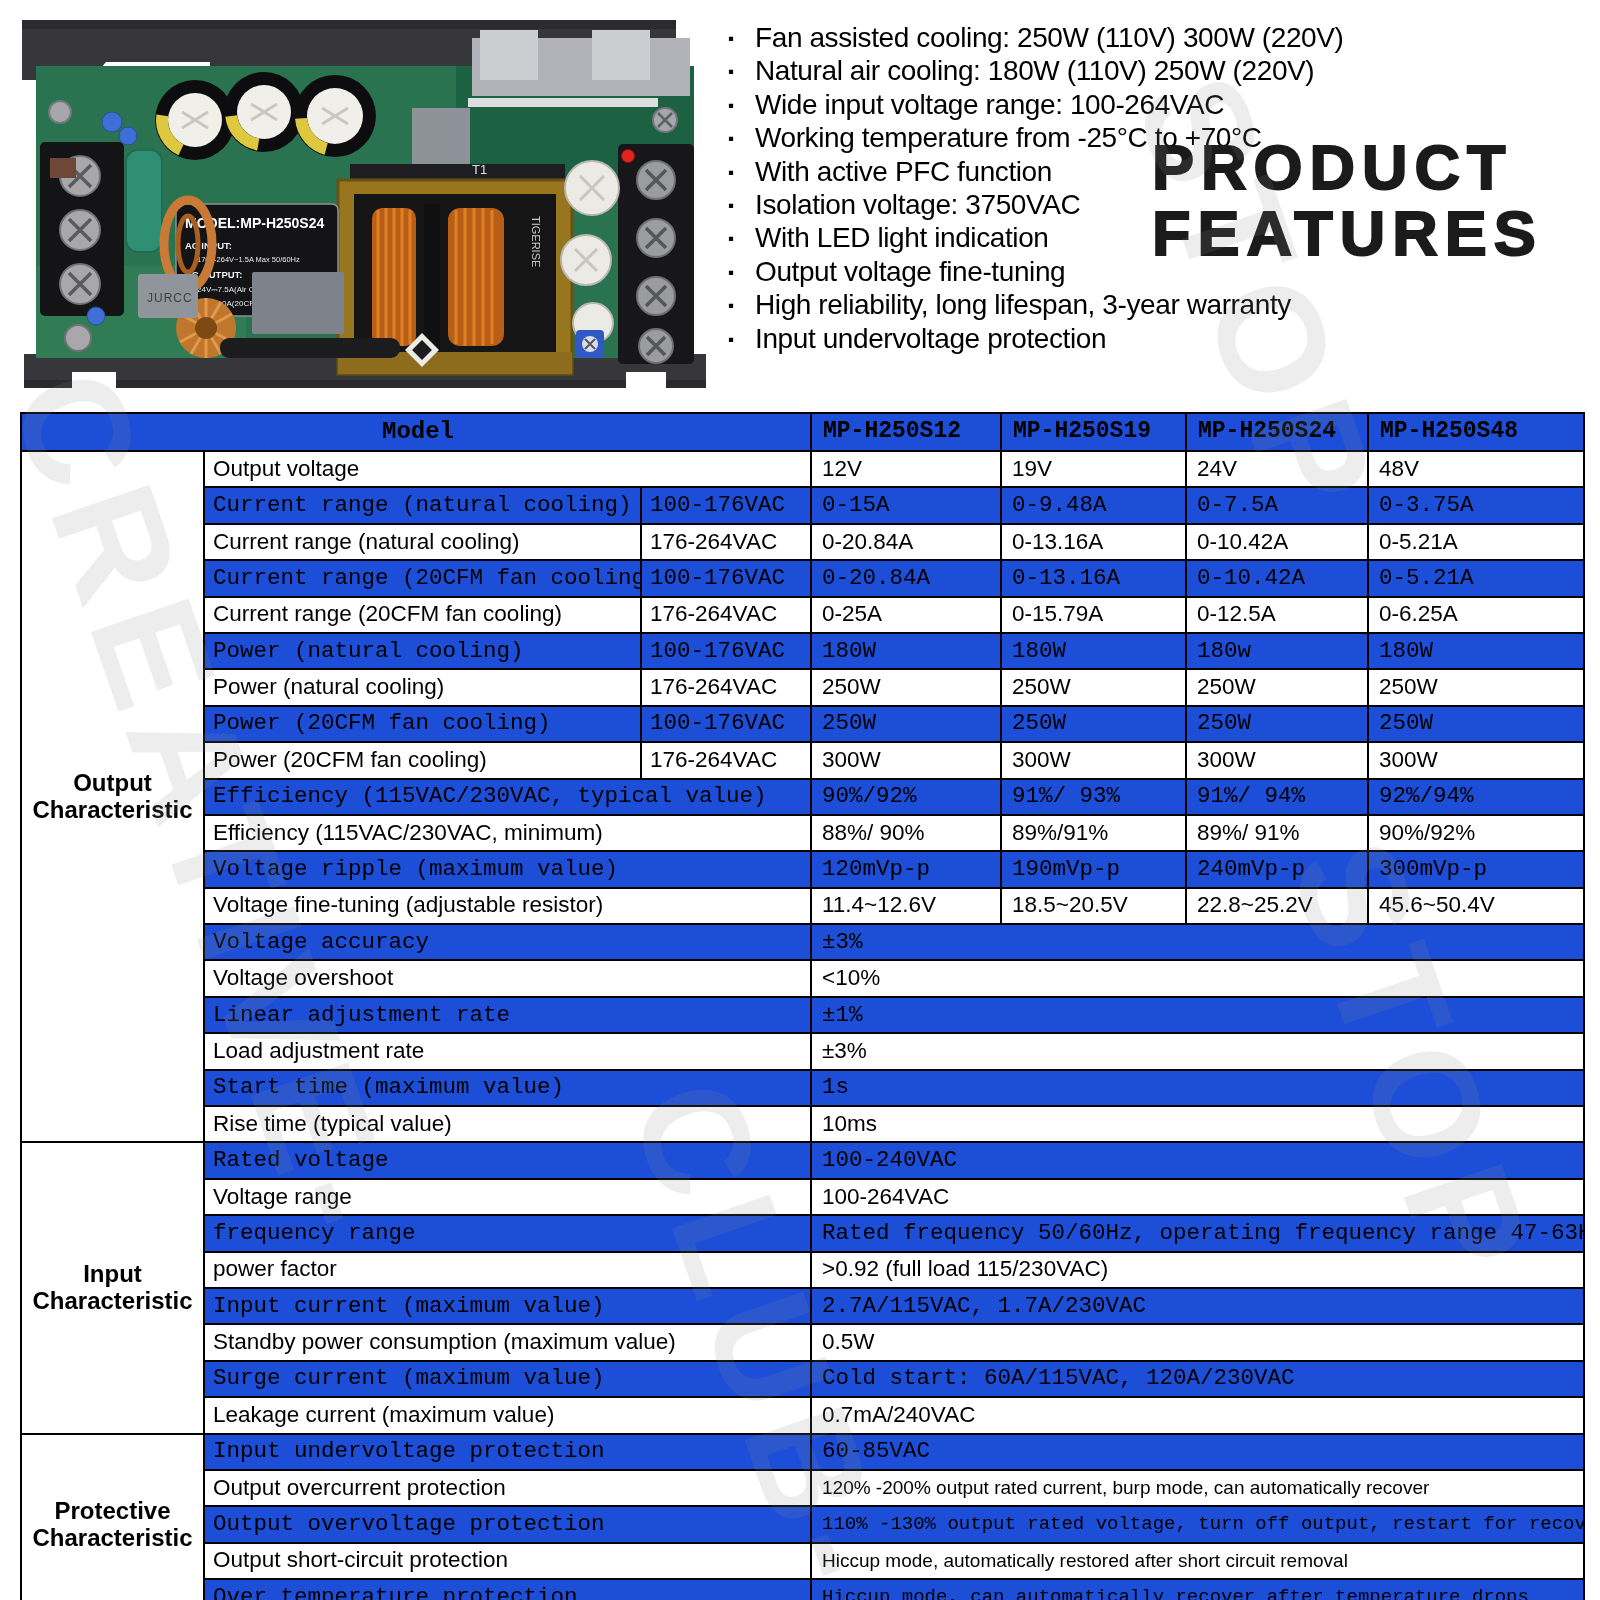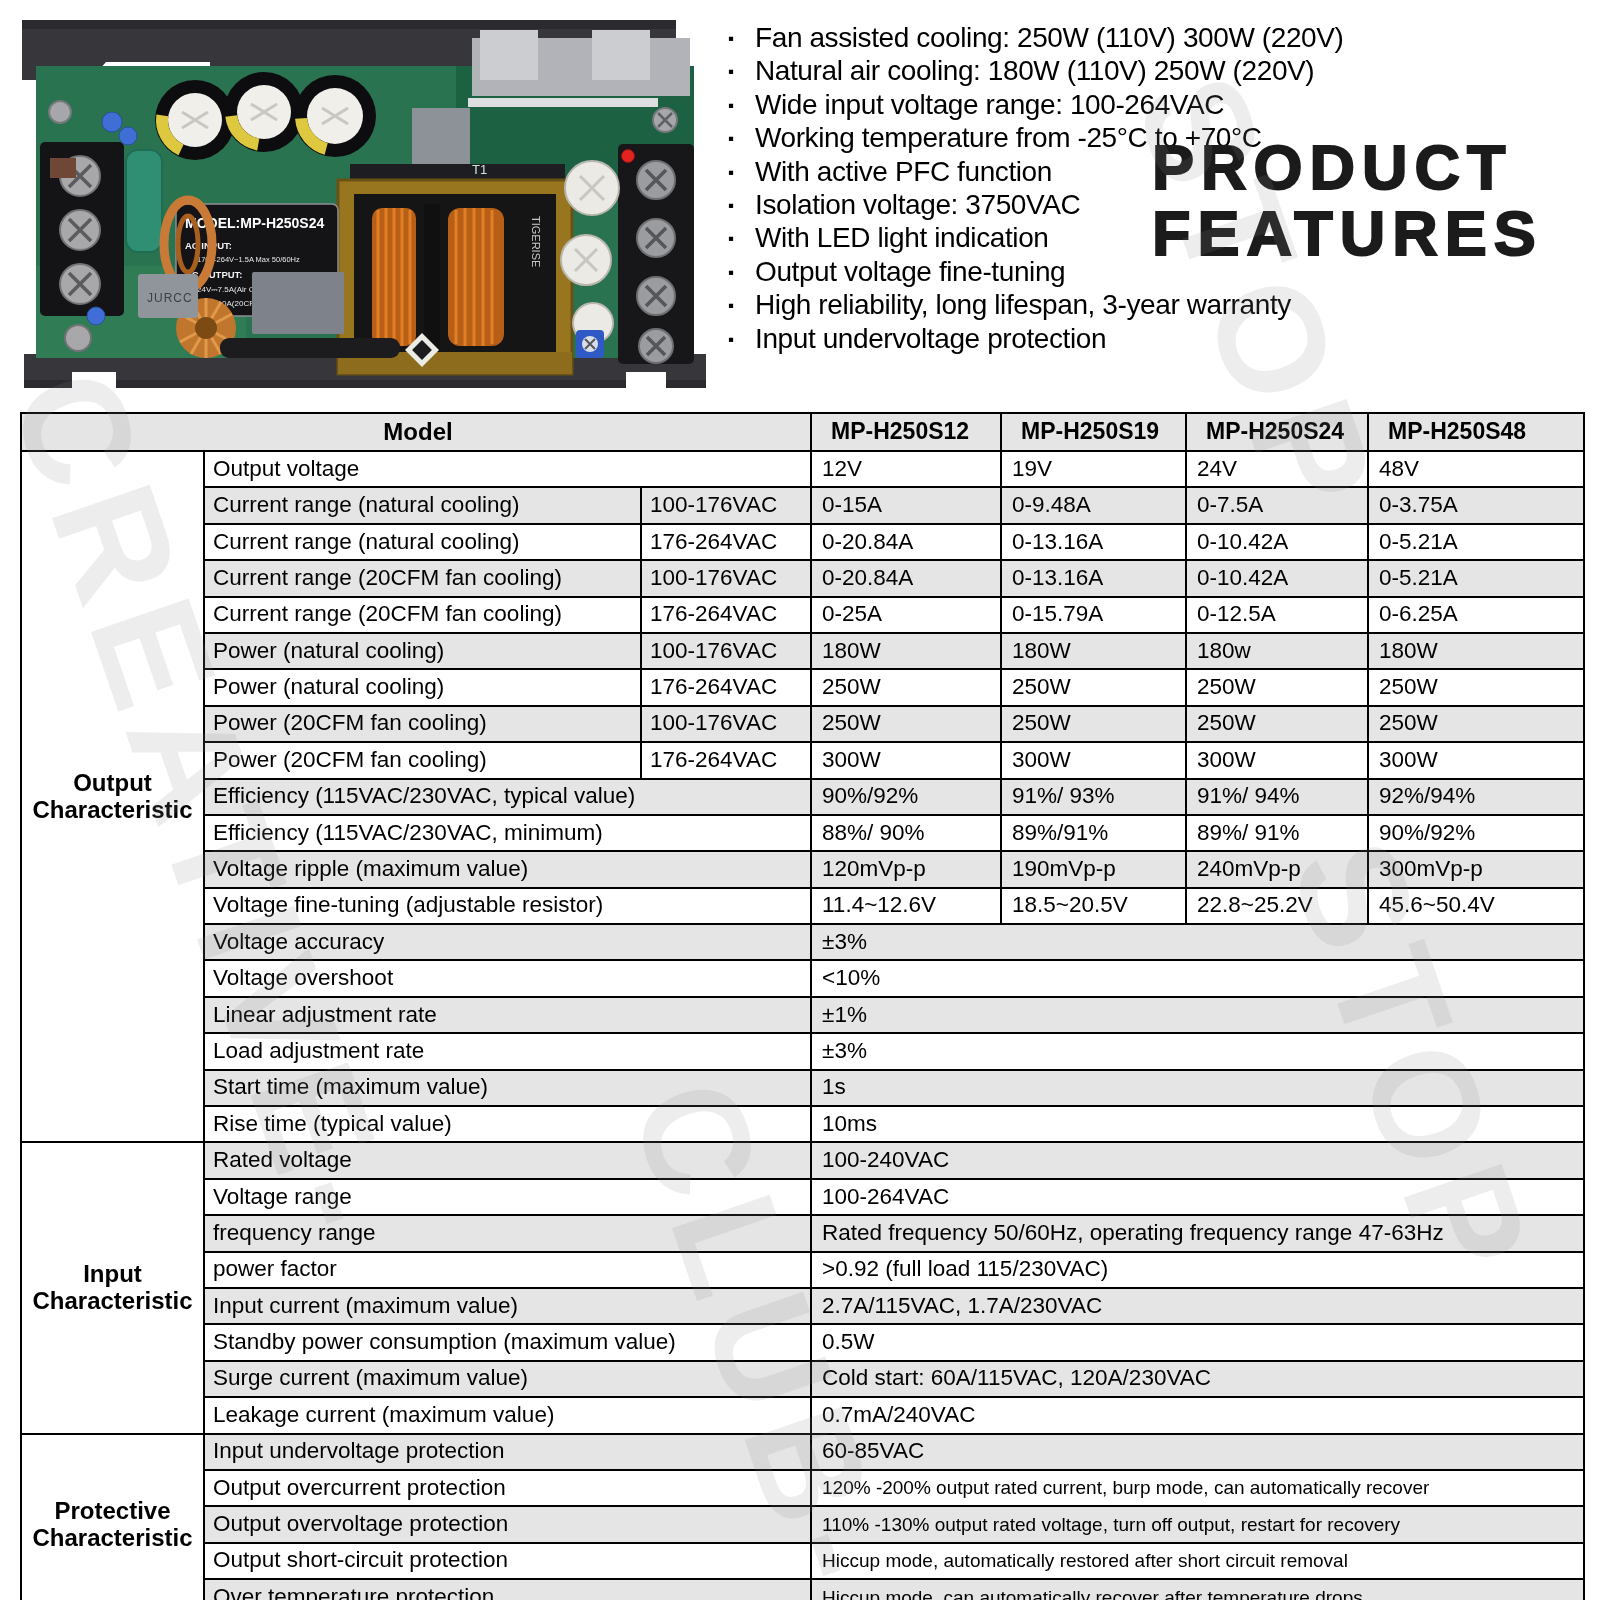--- a/index.html
+++ b/index.html
@@ -27,23 +27,23 @@
     font-size:17px;vertical-align:3px;}
   #title{position:absolute;left:1152px;top:134px;z-index:3;line-height:66px;
     font-size:63px;font-weight:bold;letter-spacing:7px;color:#1b1b1b;
     -webkit-text-stroke:2px #1b1b1b;}
   
   #spec{position:absolute;left:20px;top:412px;z-index:2;}
   table{border-collapse:collapse;table-layout:fixed;width:1563px;border:2px solid #000;background:#fff;}
   td{border:2px solid #000;font-size:22.5px;padding:0 4px 0 8px;height:34.4px;
      line-height:1.02;white-space:nowrap;overflow:hidden;vertical-align:middle;}
   tr.hdr td{height:36px;}
-  td.sh{background:#e5e5e5;}
+  td.sh{background:#1d4ed8;font-family:Liberation Mono, monospace;}
   td.model-h{text-align:center;font-weight:bold;font-size:24px;}
-  td.model-name{font-weight:bold;font-size:23px;padding-left:19px;}
+  td.model-name{font-weight:bold;font-size:23px;padding-left:11px;}
   td.group-cell{background:#fff;text-align:center;font-weight:bold;font-size:24px;
      padding:16px 2px;line-height:1.12;white-space:normal;}
   td.b{font-weight:normal;margin-top:30px;}
   td.val{padding-left:10px;}
   td.small{font-size:19px;}
 </style>
 </head>
 <body>
 
 <div class="wm" id="wm1">CREATIVE-</div>

